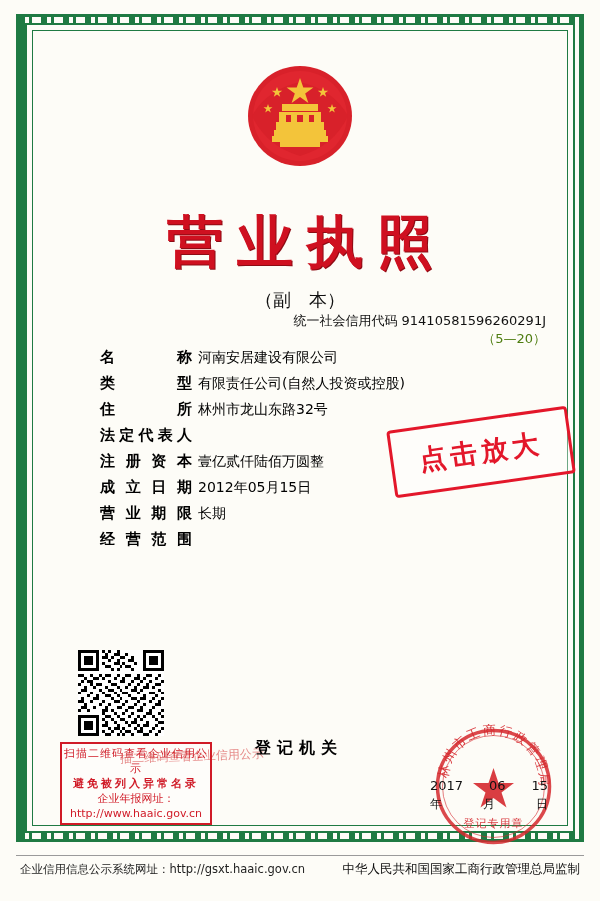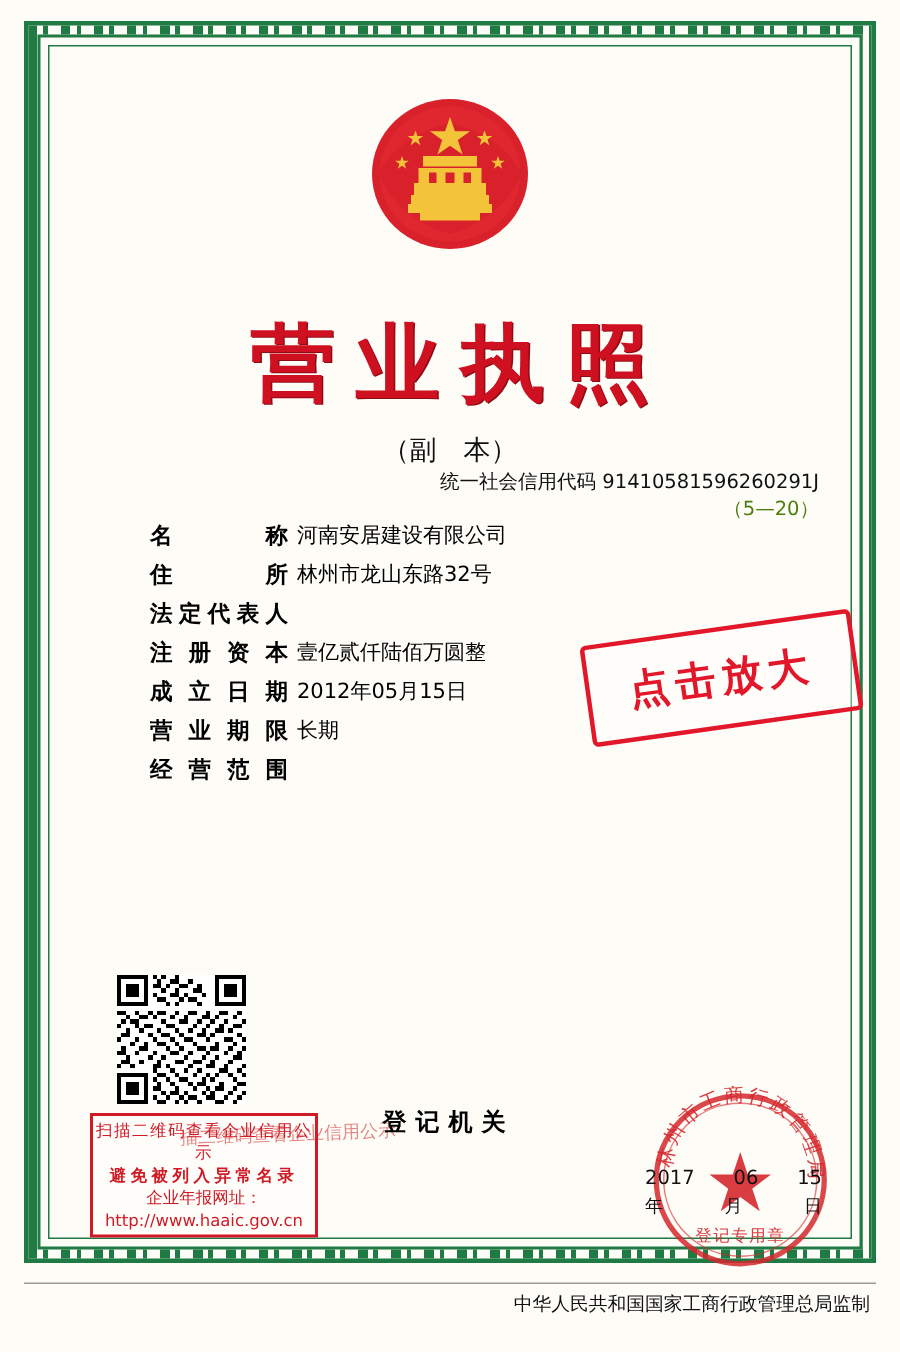--- a/index.html
+++ b/index.html
@@ -312,20 +312,24 @@
   <div class="credit-code">
     <span>统一社会信用代码</span>
     <span>91410581596260291J</span>
   </div>
   <div class="page-no">（5—20）</div>
 
   <div class="fields">
     <div class="row">
       <div class="lbl">名称</div>
       <div class="val">河南安居建设有限公司</div>
+    </div>
+    <div class="row">
+      <div class="lbl">类型</div>
+      <div class="val">有限责任公司(自然人投资或控股)</div>
     </div>
     <div class="row">
       <div class="lbl">住所</div>
       <div class="val">林州市龙山东路32号</div>
     </div>
     <div class="row">
       <div class="lbl">法定代表人</div>
     </div>
     <div class="row">
       <div class="lbl">注册资本</div>
@@ -573,15 +577,16 @@
     <span>06</span>
     <span>15</span>
   </div>
   <div class="date-row2">
     <span>年</span>
     <span>月</span>
     <span>日</span>
   </div>
 
   <div class="footer-rule"></div>
+  <div class="footer-left">企业信用信息公示系统网址：http://gsxt.haaic.gov.cn</div>
   <div class="footer-right">中华人民共和国国家工商行政管理总局监制</div>
 
 </div>
 
 </body></html>

